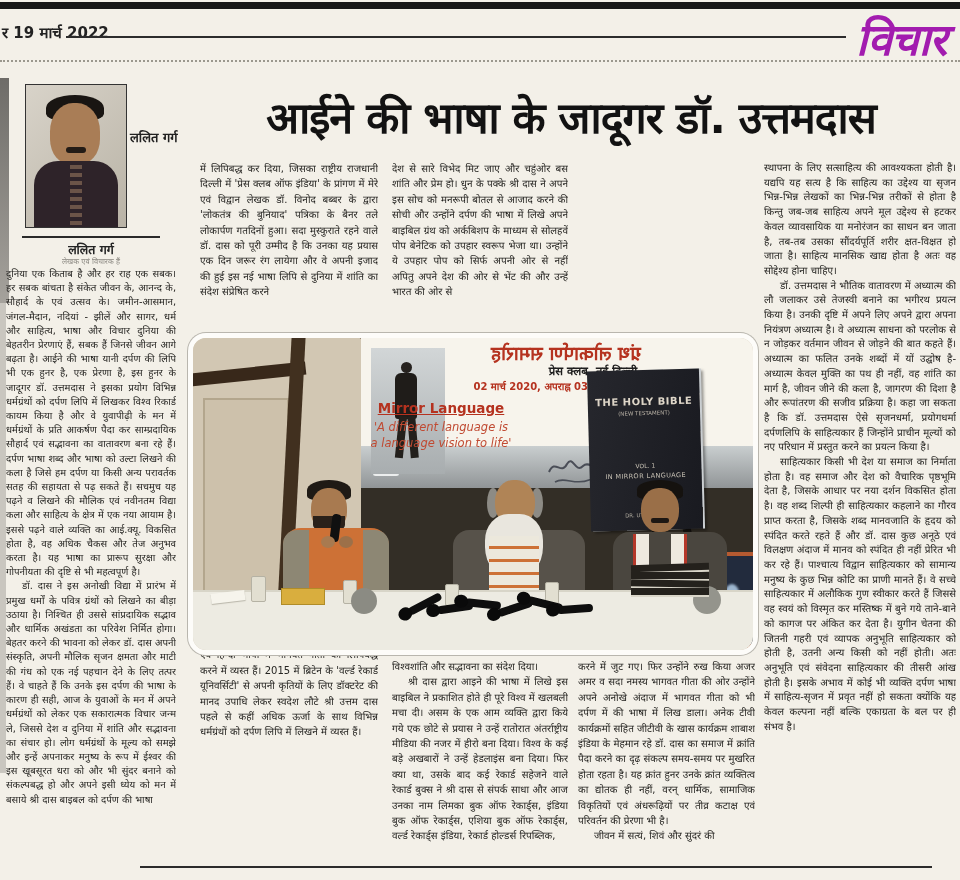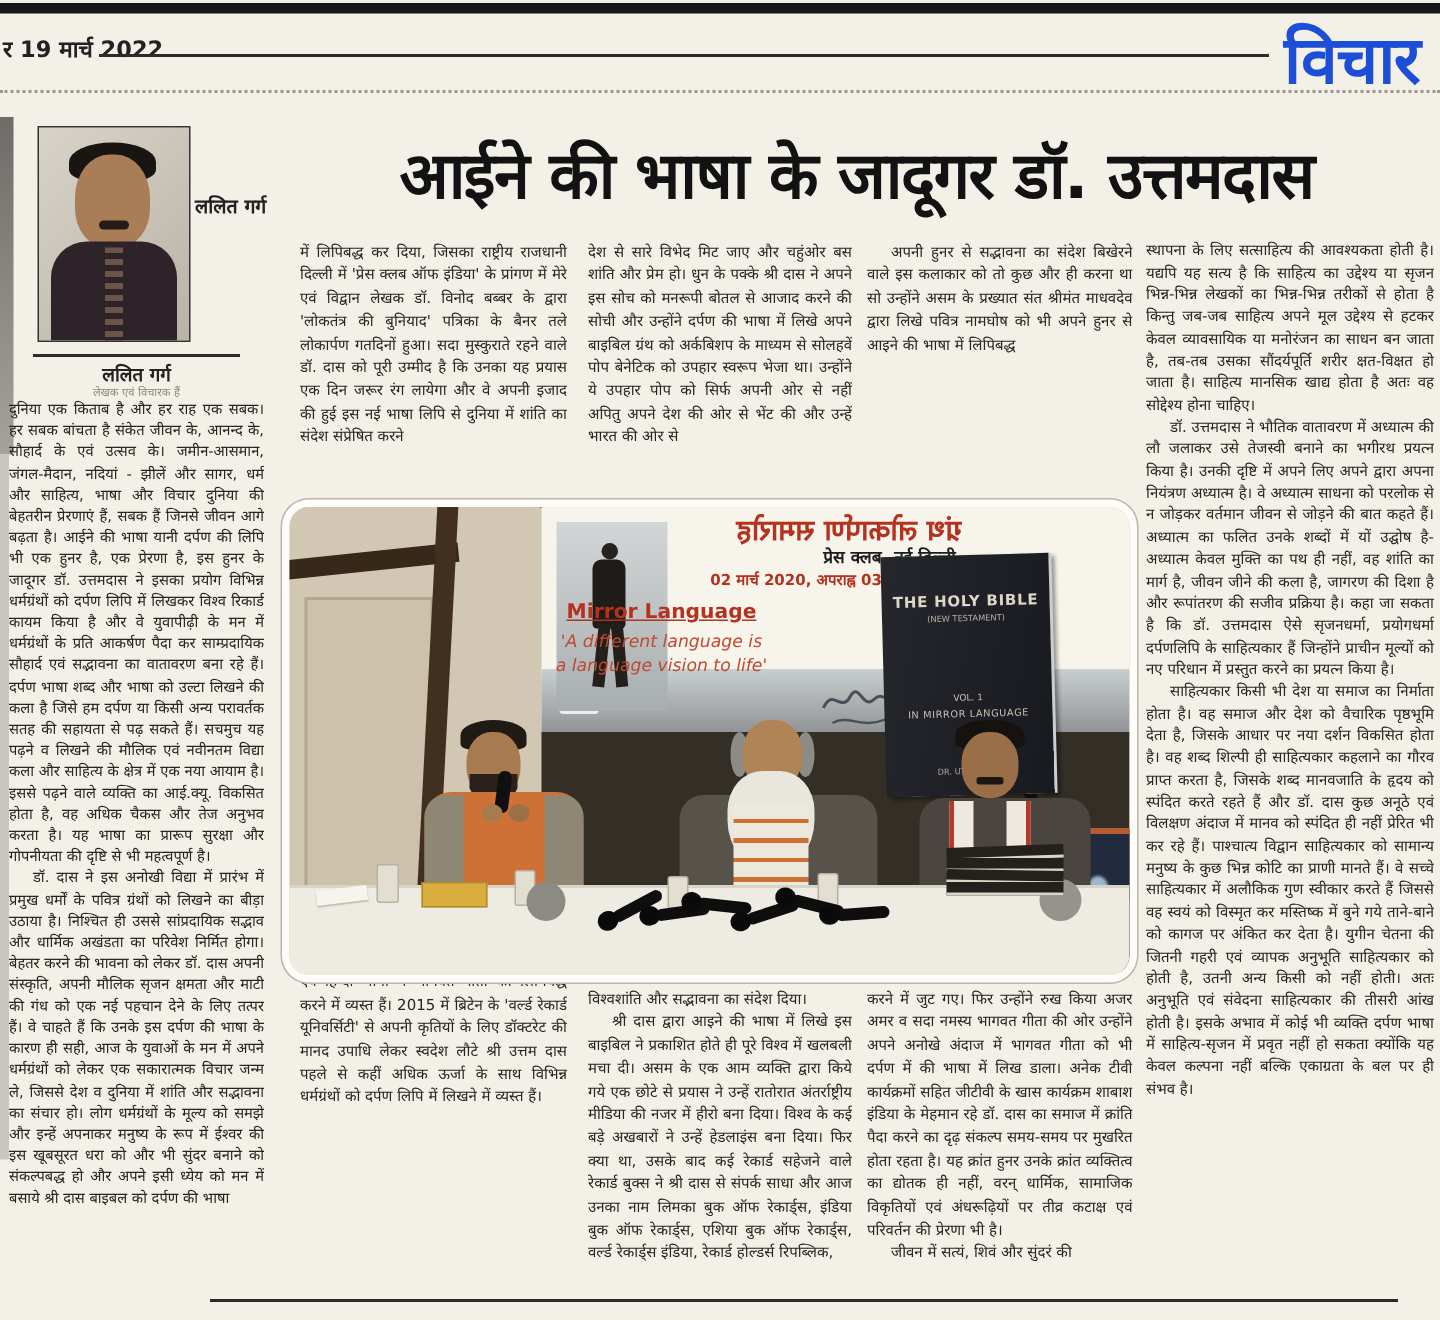--- a/index.html
+++ b/index.html
@@ -3,21 +3,21 @@
 <meta charset="utf-8">
 <style>
   html,body{margin:0;padding:0;}
   body{width:960px;height:880px;position:relative;background:#f3f0e8;overflow:hidden;
        font-family:"DejaVu Sans","Liberation Sans",sans-serif;color:#1d1c1a;}
   .abs{position:absolute;}
   
   .topbar{left:0;top:2px;width:960px;height:7px;background:#171717;}
   .date-label{left:2px;top:22px;width:150px;font-size:15px;font-weight:bold;color:#222;}
   .mast-rule{left:66px;top:36px;width:780px;height:2px;background:#2c2c2c;}
-  .section-label{left:856px;top:8px;width:100px;font-size:44px;font-weight:800;color:#1d4ed8;letter-spacing:-1px;}
+  .section-label{left:856px;top:8px;width:100px;font-size:44px;font-weight:800;color:#a21caf;letter-spacing:-1px;font-style:italic;}
   .dotline{left:0;top:60px;width:960px;height:0;border-top:2px dotted #9b988e;}
   
   .edge1{left:0;top:78px;width:9px;height:225px;background:linear-gradient(#6e6c68,#a5a29c);}
   .edge2{left:0;top:303px;width:6px;height:470px;background:#c9c6bf;}
   
   .author-photo{left:25px;top:84px;width:100px;height:142px;border:1px solid #333;
       background:linear-gradient(135deg,#d8d3c9,#b9b3a6);overflow:hidden;}
   .ap-head{position:absolute;left:24px;top:18px;width:50px;height:62px;background:#a97d56;
       border-radius:46% 46% 42% 42%;}
   .ap-hair{position:absolute;left:20px;top:10px;width:58px;height:26px;background:#191512;border-radius:50% 50% 30% 30%;}
@@ -162,21 +162,20 @@
   <p class="cont">दुनिया एक किताब है और हर राह एक सबक। हर सबक बांचता है संकेत जीवन के, आनन्द के, सौहार्द के एवं उत्सव के। जमीन-आसमान, जंगल-मैदान, नदियां - झीलें और सागर, धर्म और साहित्य, भाषा और विचार दुनिया की बेहतरीन प्रेरणाएं हैं, सबक हैं जिनसे जीवन आगे बढ़ता है। आईने की भाषा यानी दर्पण की लिपि भी एक हुनर है, एक प्रेरणा है, इस हुनर के जादूगर डॉ. उत्तमदास ने इसका प्रयोग विभिन्न धर्मग्रंथों को दर्पण लिपि में लिखकर विश्व रिकार्ड कायम किया है और वे युवापीढ़ी के मन में धर्मग्रंथों के प्रति आकर्षण पैदा कर साम्प्रदायिक सौहार्द एवं सद्भावना का वातावरण बना रहे हैं। दर्पण भाषा शब्द और भाषा को उल्टा लिखने की कला है जिसे हम दर्पण या किसी अन्य परावर्तक सतह की सहायता से पढ़ सकते हैं। सचमुच यह पढ़ने व लिखने की मौलिक एवं नवीनतम विद्या कला और साहित्य के क्षेत्र में एक नया आयाम है। इससे पढ़ने वाले व्यक्ति का आई.क्यू. विकसित होता है, वह अधिक चैकस और तेज अनुभव करता है। यह भाषा का प्रारूप सुरक्षा और गोपनीयता की दृष्टि से भी महत्वपूर्ण है।</p>
   <p class="para">डॉ. दास ने इस अनोखी विद्या में प्रारंभ में प्रमुख धर्मों के पवित्र ग्रंथों को लिखने का बीड़ा उठाया है। निश्चित ही उससे सांप्रदायिक सद्भाव और धार्मिक अखंडता का परिवेश निर्मित होगा। बेहतर करने की भावना को लेकर डॉ. दास अपनी संस्कृति, अपनी मौलिक सृजन क्षमता और माटी की गंध को एक नई पहचान देने के लिए तत्पर हैं। वे चाहते हैं कि उनके इस दर्पण की भाषा के कारण ही सही, आज के युवाओं के मन में अपने धर्मग्रंथों को लेकर एक सकारात्मक विचार जन्म ले, जिससे देश व दुनिया में शांति और सद्भावना का संचार हो। लोग धर्मग्रंथों के मूल्य को समझे और इन्हें अपनाकर मनुष्य के रूप में ईश्वर की इस खूबसूरत धरा को और भी सुंदर बनाने को संकल्पबद्ध हो और अपने इसी ध्येय को मन में बसाये श्री दास बाइबल को दर्पण की भाषा</p>
 </div>
 <div class="abs col c2t">
   <p class="cont">में लिपिबद्ध कर दिया, जिसका राष्ट्रीय राजधानी दिल्ली में 'प्रेस क्लब ऑफ इंडिया' के प्रांगण में मेरे एवं विद्वान लेखक डॉ. विनोद बब्बर के द्वारा 'लोकतंत्र की बुनियाद' पत्रिका के बैनर तले लोकार्पण गतदिनों हुआ। सदा मुस्कुराते रहने वाले डॉ. दास को पूरी उम्मीद है कि उनका यह प्रयास एक दिन जरूर रंग लायेगा और वे अपनी इजाद की हुई इस नई भाषा लिपि से दुनिया में शांति का संदेश संप्रेषित करने</p>
 </div>
 <div class="abs col c3t">
   <p class="cont">देश से सारे विभेद मिट जाए और चहुंओर बस शांति और प्रेम हो। धुन के पक्के श्री दास ने अपने इस सोच को मनरूपी बोतल से आजाद करने की सोची और उन्होंने दर्पण की भाषा में लिखे अपने बाइबिल ग्रंथ को अर्कबिशप के माध्यम से सोलहवें पोप बेनेटिक को उपहार स्वरूप भेजा था। उन्होंने ये उपहार पोप को सिर्फ अपनी ओर से नहीं अपितु अपने देश की ओर से भेंट की और उन्हें भारत की ओर से</p>
 </div>
 <div class="abs col c4t">
-  <p class="para">अपनी हुनर से सद्भावना का संदेश बिखेरने वाले इस कलाकार को तो कुछ और ही करना था सो उन्होंने असम के प्रख्यात संत श्रीमंत माधवदेव द्वारा लिखे पवित्र नामघोष को भी अपने हुनर से आइने की भाषा में लिपिबद्ध</p>
 </div>
 <div class="abs col c5">
   <p class="cont">स्थापना के लिए सत्साहित्य की आवश्यकता होती है। यद्यपि यह सत्य है कि साहित्य का उद्देश्य या सृजन भिन्न-भिन्न लेखकों का भिन्न-भिन्न तरीकों से होता है किन्तु जब-जब साहित्य अपने मूल उद्देश्य से हटकर केवल व्यावसायिक या मनोरंजन का साधन बन जाता है, तब-तब उसका सौंदर्यपूर्ति शरीर क्षत-विक्षत हो जाता है। साहित्य मानसिक खाद्य होता है अतः वह सोद्देश्य होना चाहिए।</p>
   <p class="para">डॉ. उत्तमदास ने भौतिक वातावरण में अध्यात्म की लौ जलाकर उसे तेजस्वी बनाने का भगीरथ प्रयत्न किया है। उनकी दृष्टि में अपने लिए अपने द्वारा अपना नियंत्रण अध्यात्म है। वे अध्यात्म साधना को परलोक से न जोड़कर वर्तमान जीवन से जोड़ने की बात कहते हैं। अध्यात्म का फलित उनके शब्दों में यों उद्घोष है-अध्यात्म केवल मुक्ति का पथ ही नहीं, वह शांति का मार्ग है, जीवन जीने की कला है, जागरण की दिशा है और रूपांतरण की सजीव प्रक्रिया है। कहा जा सकता है कि डॉ. उत्तमदास ऐसे सृजनधर्मा, प्रयोगधर्मा दर्पणलिपि के साहित्यकार हैं जिन्होंने प्राचीन मूल्यों को नए परिधान में प्रस्तुत करने का प्रयत्न किया है।</p>
   <p class="para">साहित्यकार किसी भी देश या समाज का निर्माता होता है। वह समाज और देश को वैचारिक पृष्ठभूमि देता है, जिसके आधार पर नया दर्शन विकसित होता है। वह शब्द शिल्पी ही साहित्यकार कहलाने का गौरव प्राप्त करता है, जिसके शब्द मानवजाति के हृदय को स्पंदित करते रहते हैं और डॉ. दास कुछ अनूठे एवं विलक्षण अंदाज में मानव को स्पंदित ही नहीं प्रेरित भी कर रहे हैं। पाश्चात्य विद्वान साहित्यकार को सामान्य मनुष्य के कुछ भिन्न कोटि का प्राणी मानते हैं। वे सच्चे साहित्यकार में अलौकिक गुण स्वीकार करते हैं जिससे वह स्वयं को विस्मृत कर मस्तिष्क में बुने गये ताने-बाने को कागज पर अंकित कर देता है। युगीन चेतना की जितनी गहरी एवं व्यापक अनुभूति साहित्यकार को होती है, उतनी अन्य किसी को नहीं होती। अतः अनुभूति एवं संवेदना साहित्यकार की तीसरी आंख होती है। इसके अभाव में कोई भी व्यक्ति दर्पण भाषा में साहित्य-सृजन में प्रवृत नहीं हो सकता क्योंकि यह केवल कल्पना नहीं बल्कि एकाग्रता के बल पर ही संभव है।</p>
 </div>
 <div class="abs col c2b">
   <p class="cont">में कामयाब होंगे। अब वे अरबी भाषा में कुरान को एवं हिन्दी भाषा में भागवत गीता को लिपिबद्ध करने में व्यस्त हैं। 2015 में ब्रिटेन के 'वर्ल्ड रेकार्ड यूनिवर्सिटी' से अपनी कृतियों के लिए डॉक्टरेट की मानद उपाधि लेकर स्वदेश लौटे श्री उत्तम दास पहले से कहीं अधिक ऊर्जा के साथ विभिन्न धर्मग्रंथों को दर्पण लिपि में लिखने में व्यस्त हैं।</p>
 </div>
 <div class="abs col c3b">

